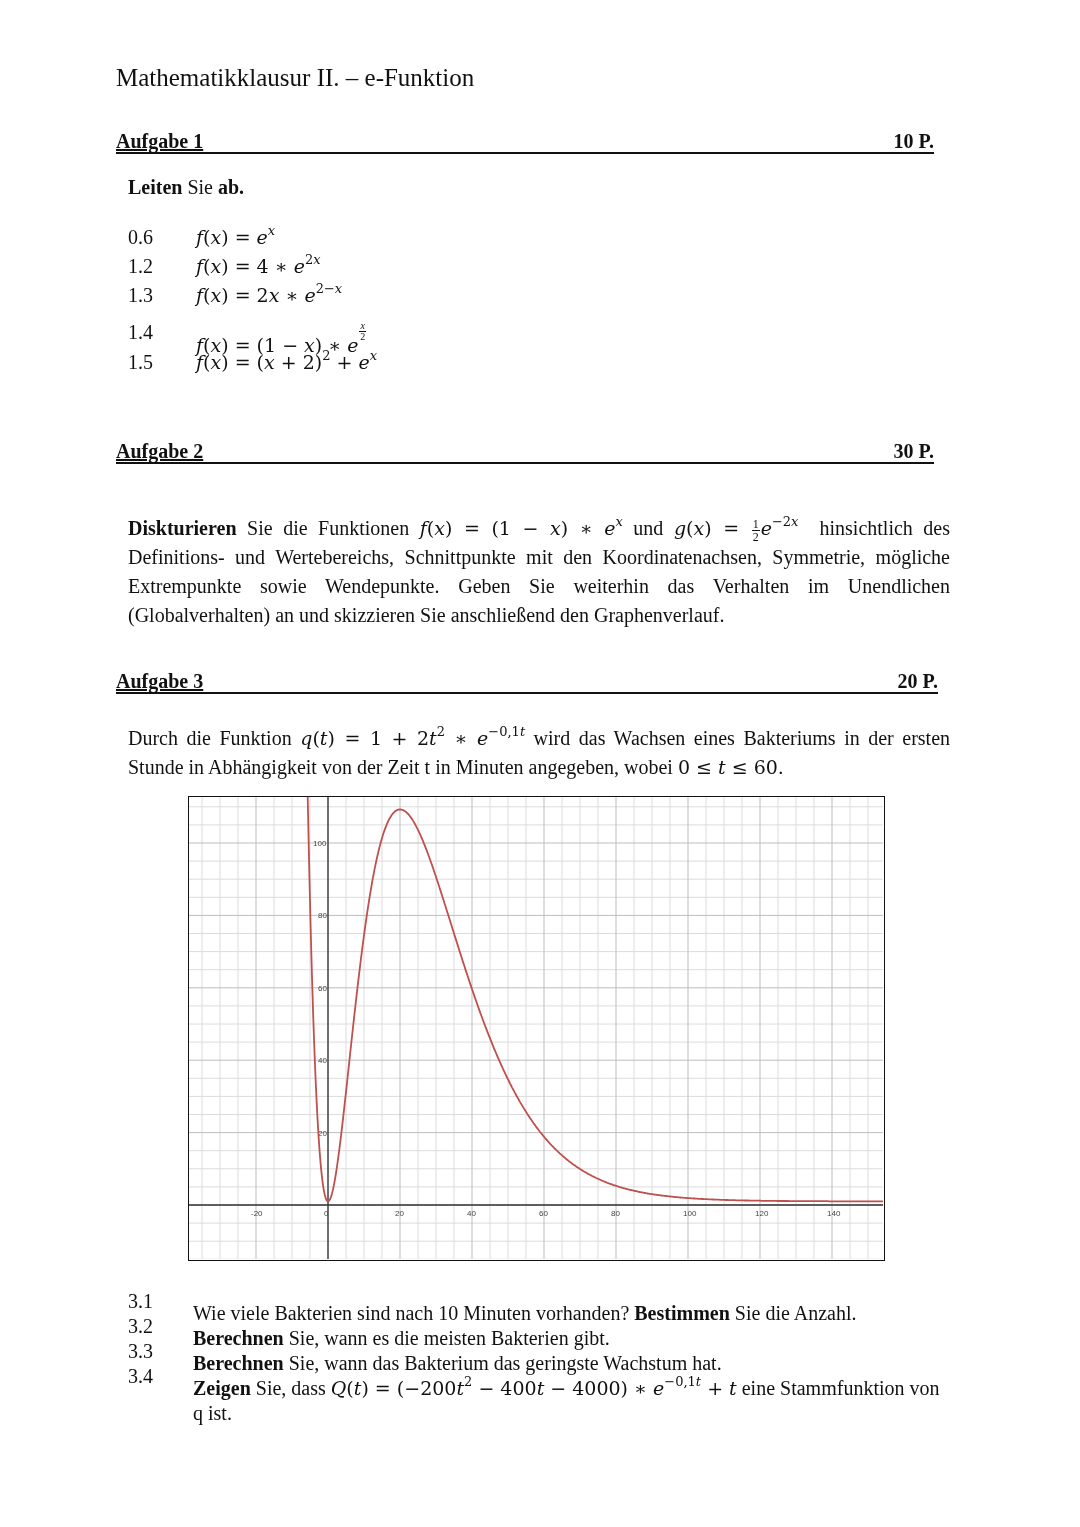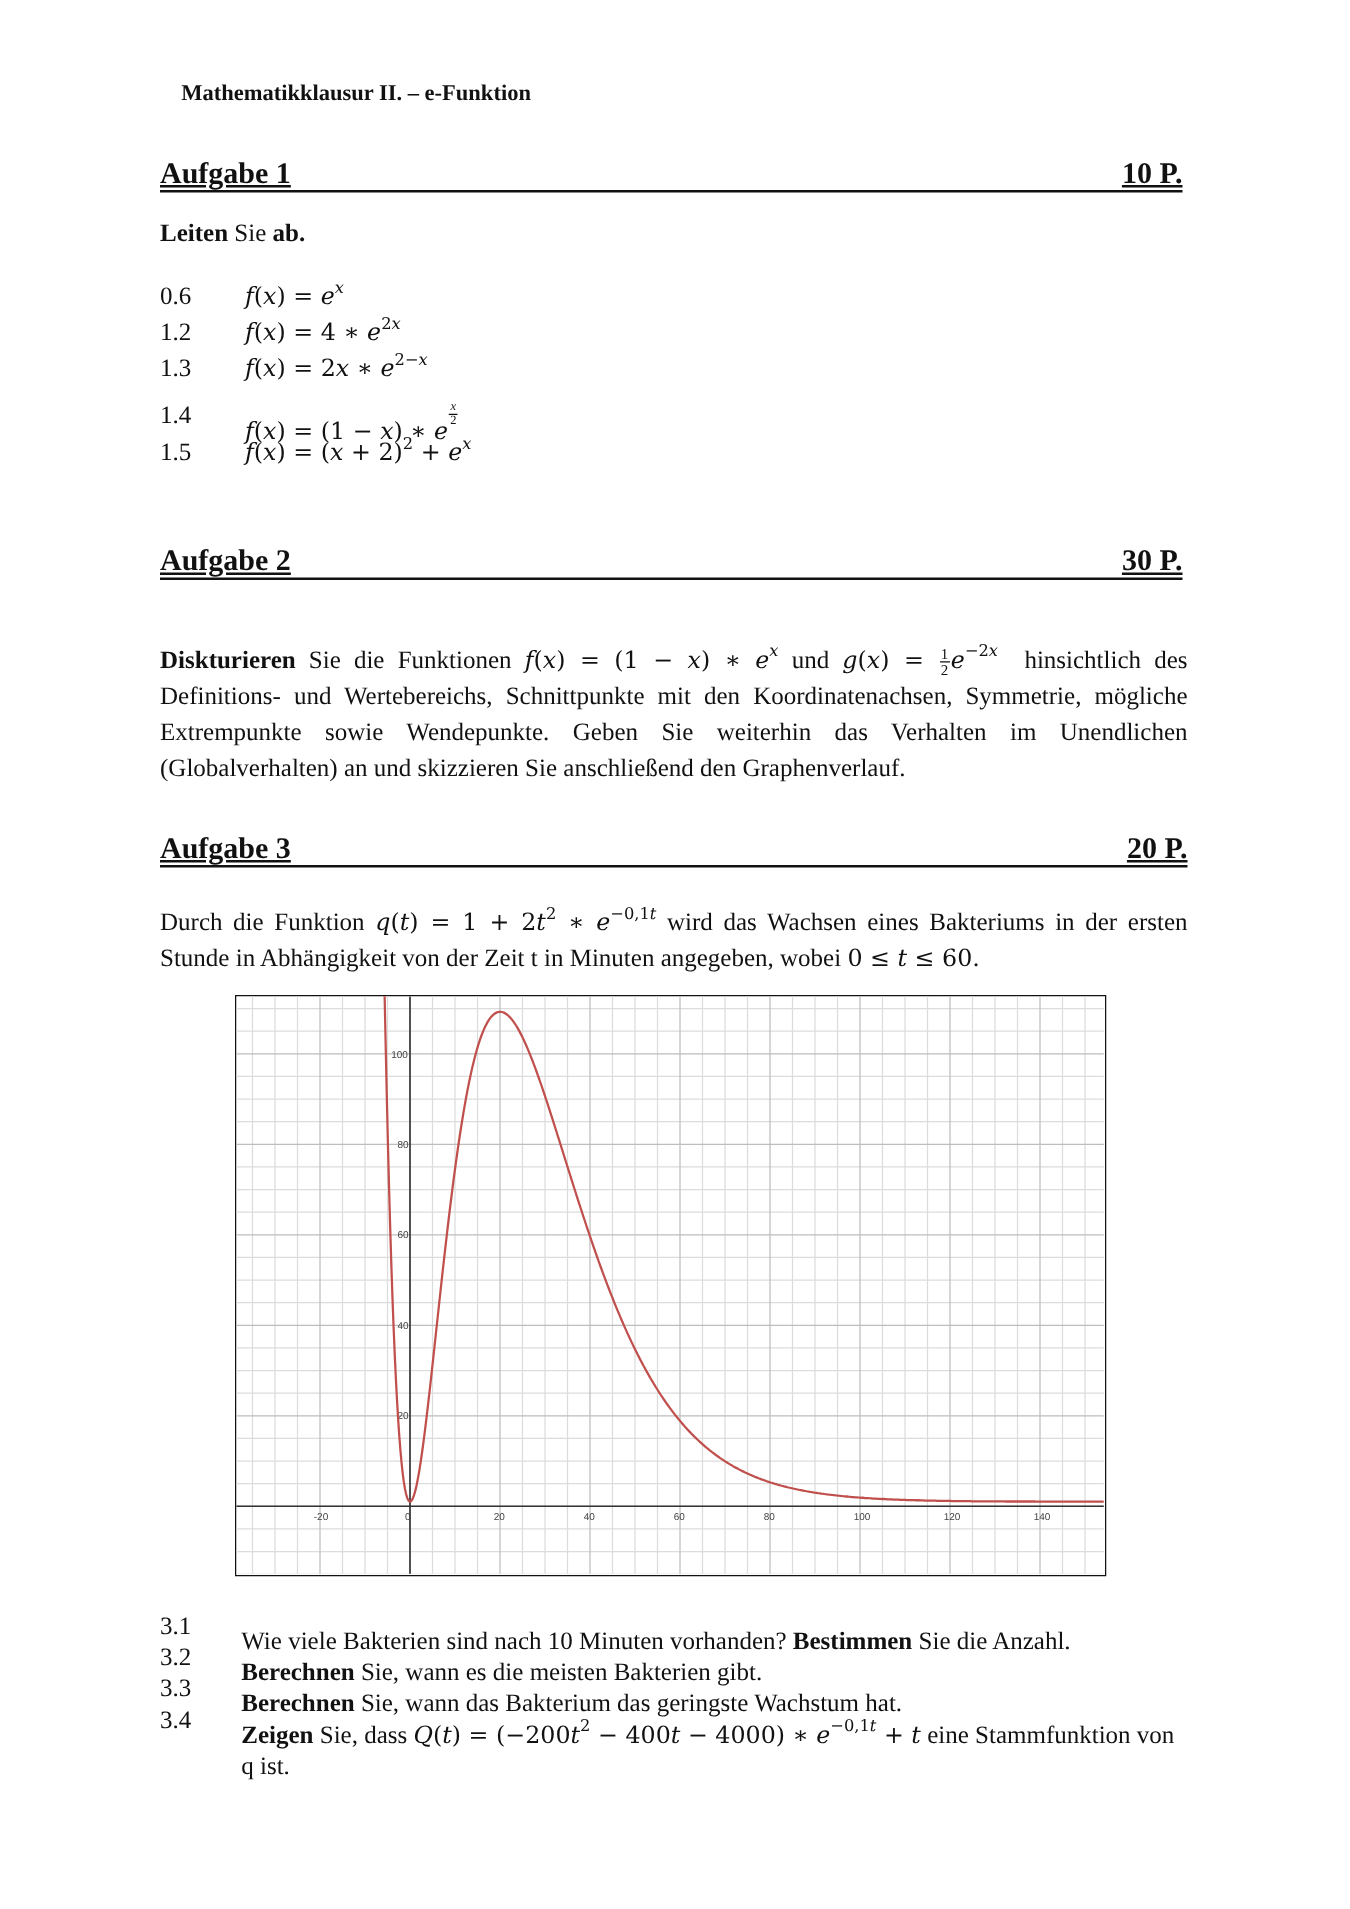--- a/index.html
+++ b/index.html
@@ -1,23 +1,23 @@
 <!DOCTYPE html>
 <html><head>
 <meta charset="utf-8">
 <style>
   html, body { margin: 0; padding: 0; background: #ffffff; }
   body { width: 1080px; height: 1527px; position: relative; overflow: hidden;
          font-family: "Liberation Serif", "DejaVu Serif", serif; color: #111; }
   .abs { position: absolute; }
-  .title { left: 145px; top: 64px; font-size: 18px; font-weight: bold; }
-  .task-head { left: 128px; width: 818px; height: 26px; border-bottom: 2.5px solid #111;
-               font-size: 24px; font-weight: bold; }
+  .title { left: 116px; top: 64px; font-size: 25px; font-weight: normal; }
+  .task-head { left: 116px; width: 818px; height: 26px; border-bottom: 2.5px solid #111;
+               font-size: 20px; font-weight: bold; }
   .task-head .lbl { position: absolute; left: 0; bottom: -1px; text-decoration: underline; }
-  .task-head .pts { position: absolute; right: 0; bottom: -1px; text-decoration: underline; }
+  .task-head .pts { position: absolute; right: 0; bottom: -1px; }
   .txt { font-size: 20px; line-height: 29px; }
   .math { font-family: "DejaVu Serif", serif; font-style: italic; font-size: 19px; }
   .mathn { font-family: "DejaVu Serif", serif; font-size: 19px; }
   sup { font-size: 13px; vertical-align: 9px; line-height: 0; }
   .frac { display: inline-block; vertical-align: middle; text-align: center; font-size: 12px;
           line-height: 12px; font-style: normal; margin: 0 1px; }
   .frac .num { display: block; border-bottom: 1px solid #111; padding: 0 1px; }
   .frac .den { display: block; }
   .subrow { position: absolute; left: 128px; font-size: 20px; height: 30px; }
   .subrow .no { position: absolute; left: 0; top: 0; width: 60px; }

